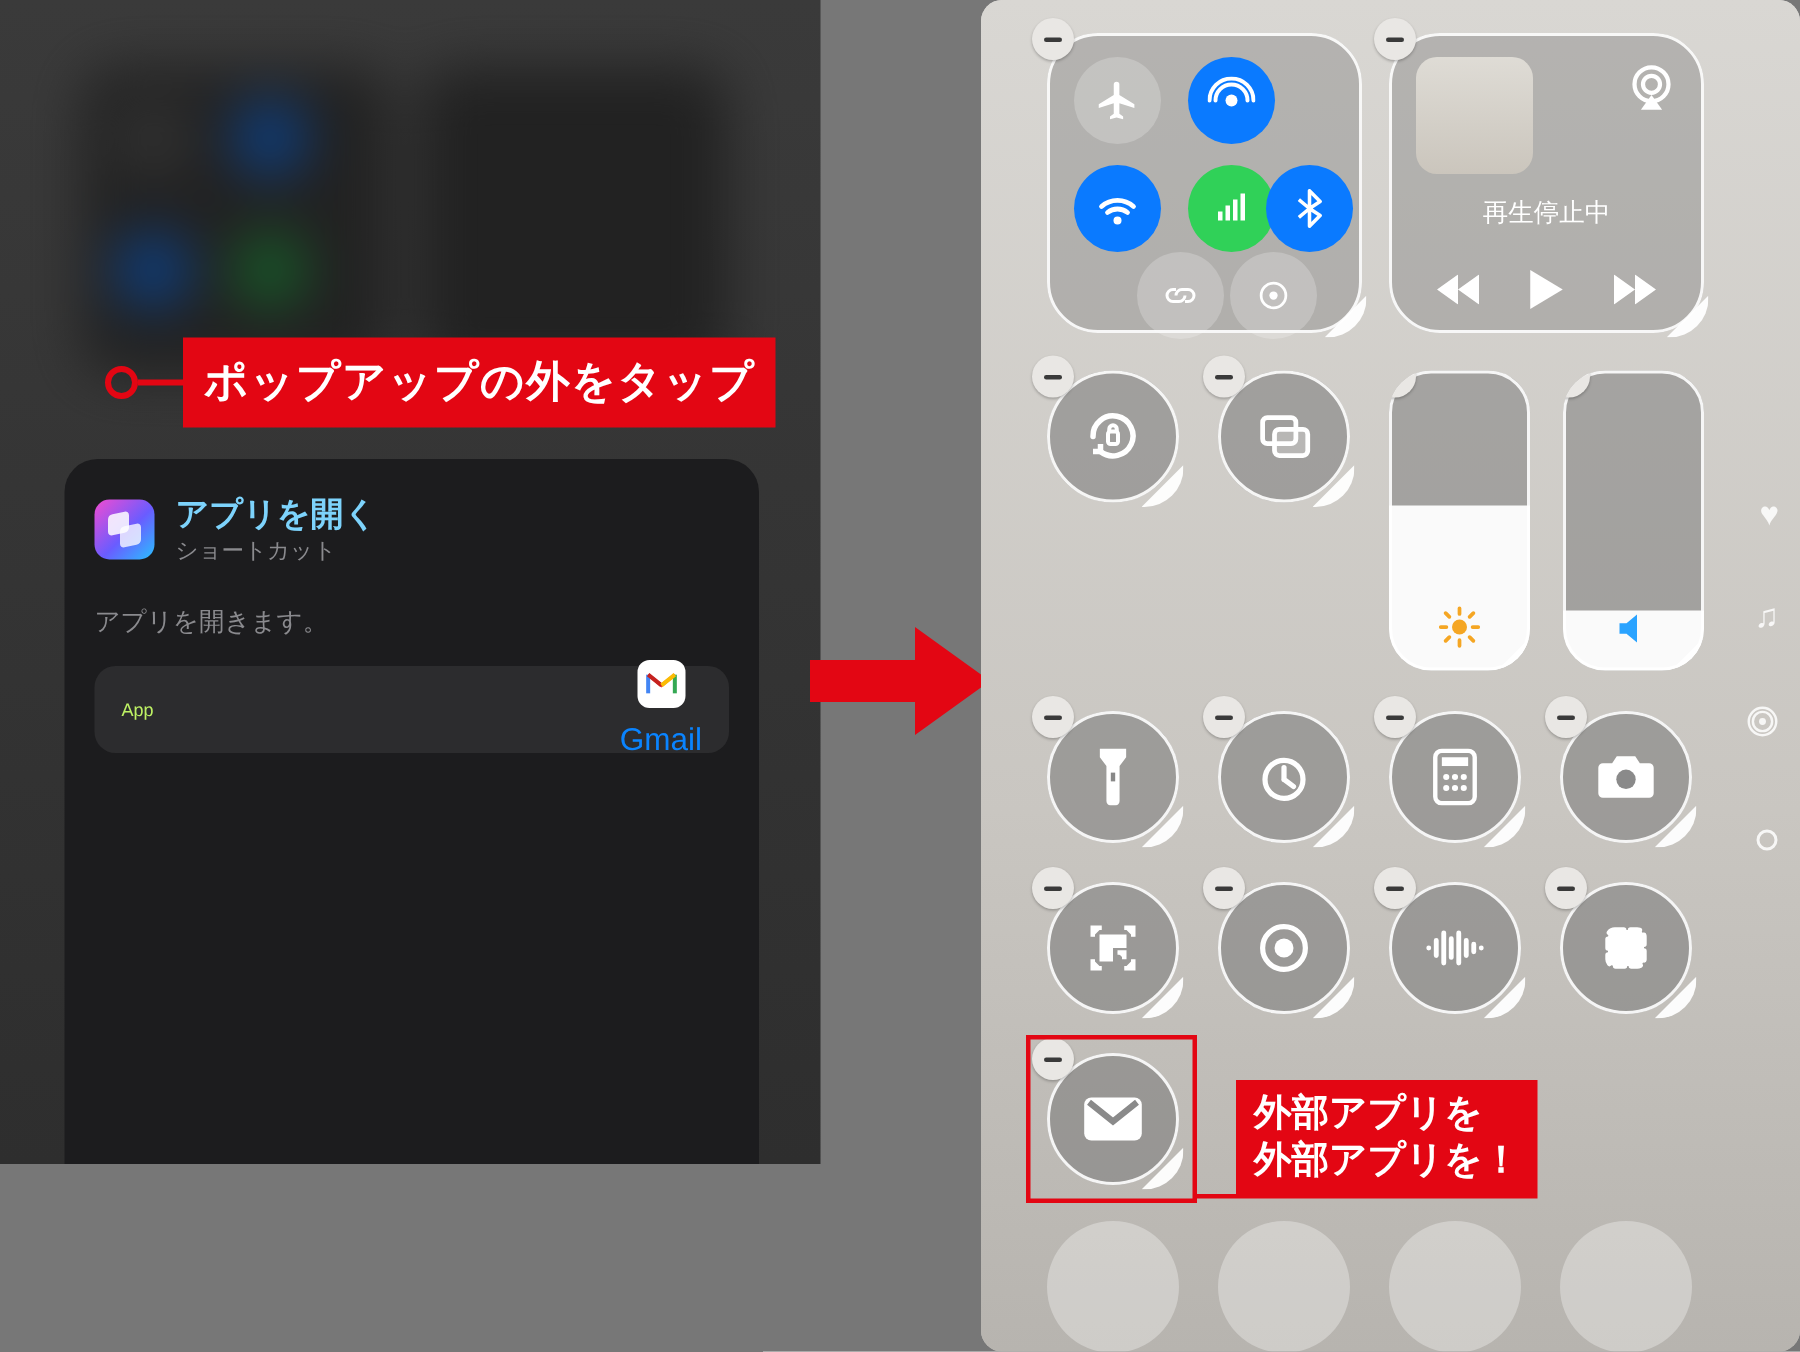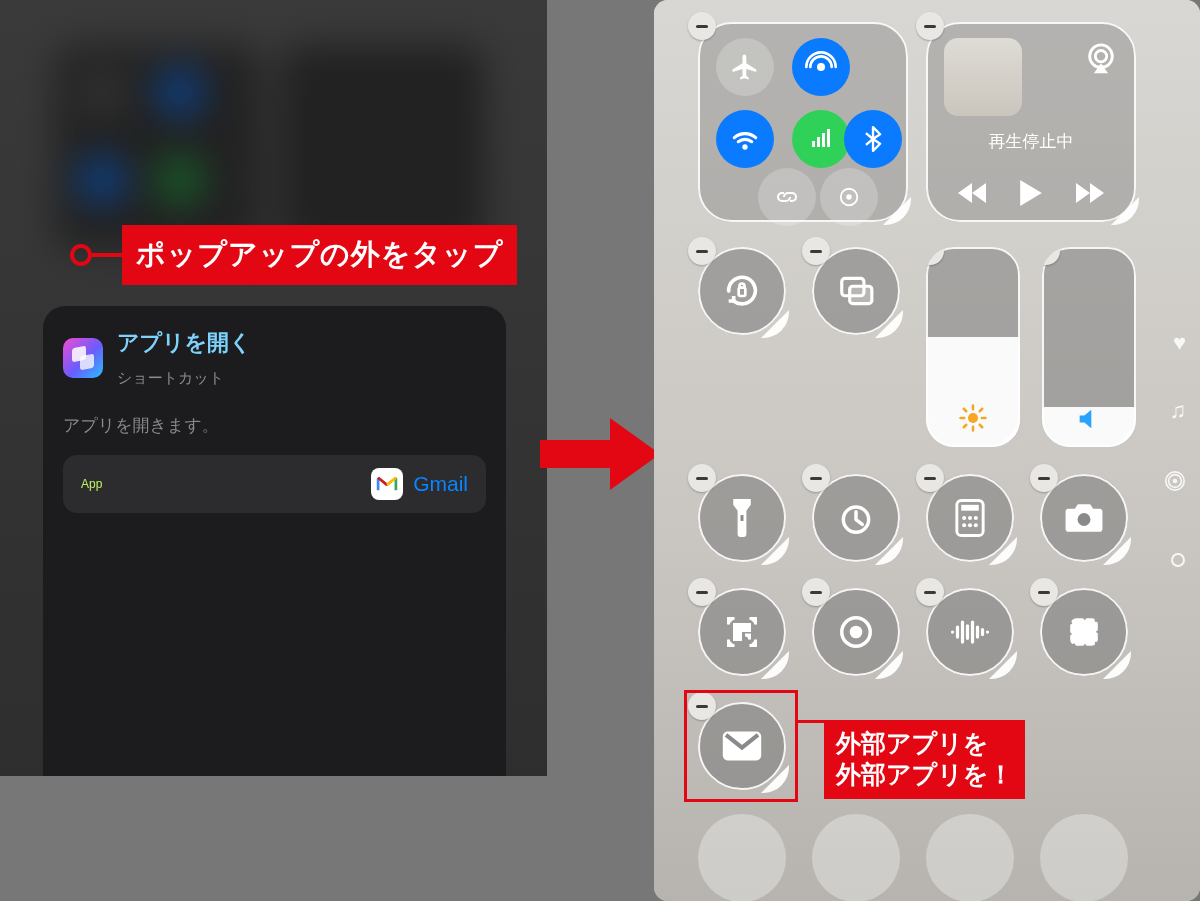--- a/index.html
+++ b/index.html
@@ -22,25 +22,25 @@
   .callout-conn { width:30px; height:4px; background:#e30613; }
   .callout-box { background:#e30613; color:#fff; font-weight:700; font-size:29px; padding:10px 14px; letter-spacing:1px; white-space:nowrap;}
   
   .popup { position:absolute; left:43px; top:306px; width:463px; height:528px; background:#1c1c1e; border-radius:22px; padding:22px 20px; }
   .popup-head { display:flex; align-items:center; gap:14px; }
   .shortcut-icn { width:40px; height:40px; border-radius:10px; background:linear-gradient(135deg,#f24bd1 0%,#6a5cff 55%,#29c0ff 100%); position:relative;}
   .shortcut-icn::before, .shortcut-icn::after { content:""; position:absolute; background:rgba(255,255,255,.85); border-radius:3px; }
   .shortcut-icn::before { left:9px; top:9px; width:14px; height:14px; transform:skewY(-12deg); }
   .shortcut-icn::after  { left:17px; top:17px; width:14px; height:14px; transform:skewY(-12deg); opacity:.9;}
   .popup-title { color:#7dd3fc; font-size:22px; font-weight:600; }
-  .popup-sub { color:#8a8a8e; font-size:15px; margin-top:11px;}
+  .popup-sub { color:#8a8a8e; font-size:15px; margin-top:0;}
   .popup-desc { color:#8a8a8e; font-size:17px; margin-top:26px; }
   .app-row { margin-top:18px; background:#2c2c2e; border-radius:14px; height:58px; display:flex; align-items:center; padding:0 18px; justify-content:space-between;}
   .app-row-left { color:#bef264; font-size:12px; }
-  .app-row-right { display:flex; align-items:center; gap:10px; }
+  .app-row-right { display:flex; align-items:center; gap:10px;flex-direction:column; }
   .gmail-chip { width:32px; height:32px; border-radius:8px; background:#fff; display:flex; align-items:center; justify-content:center;}
   .gmail-chip svg { width:22px; height:16px;}
   .gmail-text { color:#0a84ff; font-size:21px; }
   
   .big-arrow { position:absolute; left:540px; top:412px; width:120px; height:84px; }
   
   .right-half { position:absolute; left:654px; top:0; width:546px; height:901px; background:linear-gradient(#d8d7d4,#c1bfbb); overflow:hidden; border-radius:14px;padding-left:24px;}
   .right-blur { position:absolute; inset:0; background:linear-gradient(#d9d7d3 0%, #c9c6c1 60%, #b7b4af 100%); }
   .cc { position:absolute; inset:0; }
   
@@ -77,21 +77,21 @@
   
   .slider { background:rgba(120,120,120,.5); border-radius:28px; overflow:hidden;}
   .slider .fill { position:absolute; left:0; right:0; bottom:0; background:rgba(255,255,255,.95);}
   .slider .sicon { position:absolute; left:50%; bottom:14px; transform:translateX(-50%); }
   
   .fav { position:absolute; right:14px; color:rgba(255,255,255,.85); font-size:22px; }
   
   .slot { position:absolute; width:88px; height:88px; border-radius:50%; background:rgba(255,255,255,.32);}
   
   .red-box { position:absolute; border:3px solid #e30613; }
-  .callout-right { position:absolute; display:flex; align-items:flex-start;}
+  .callout-right { position:absolute; display:flex; align-items:flex-end;font-family:Liberation Mono, monospace;}
   .callout-right .line { height:3px; background:#e30613; }
   .callout-right .box { background:#e30613; color:#fff; font-weight:700; font-size:25px; padding:8px 12px; line-height:1.25;}
   
   .svg-w { fill:#fff; }
 </style>
 </head>
 <body>
 
 <div class="stage">
 

